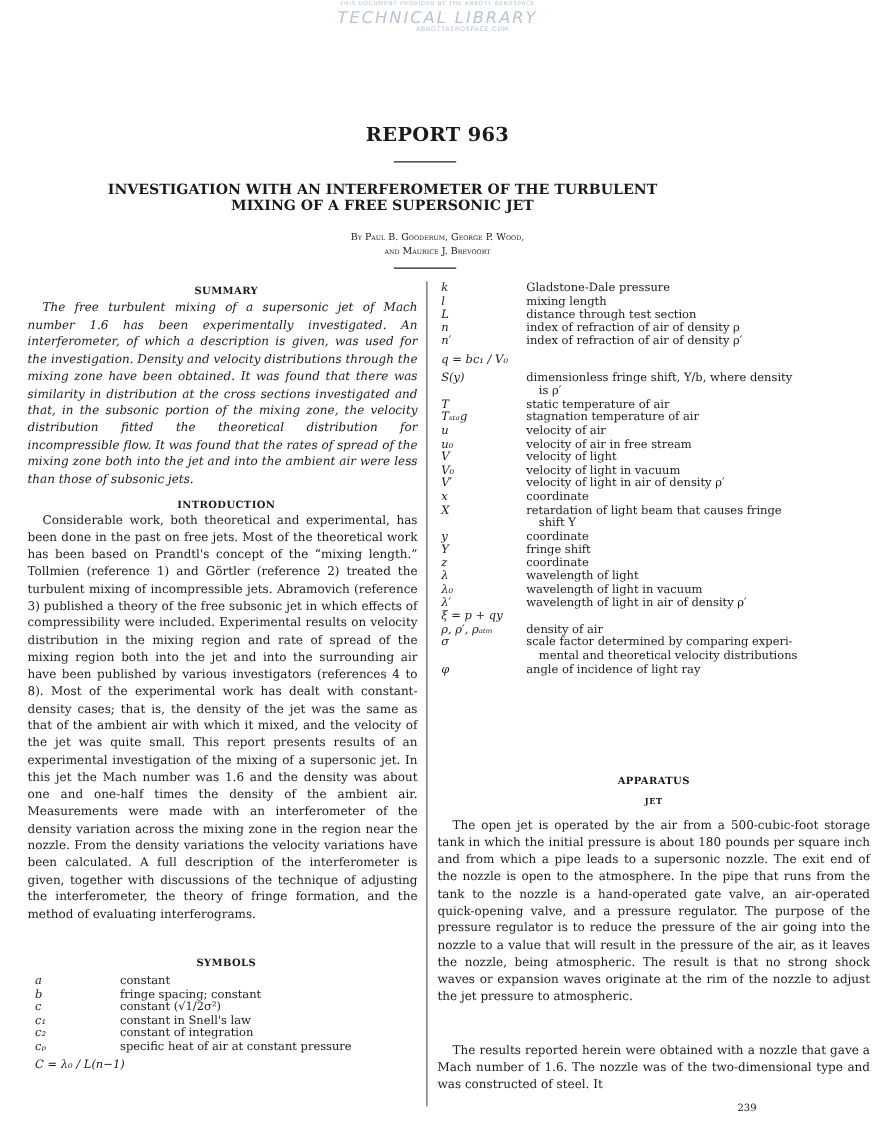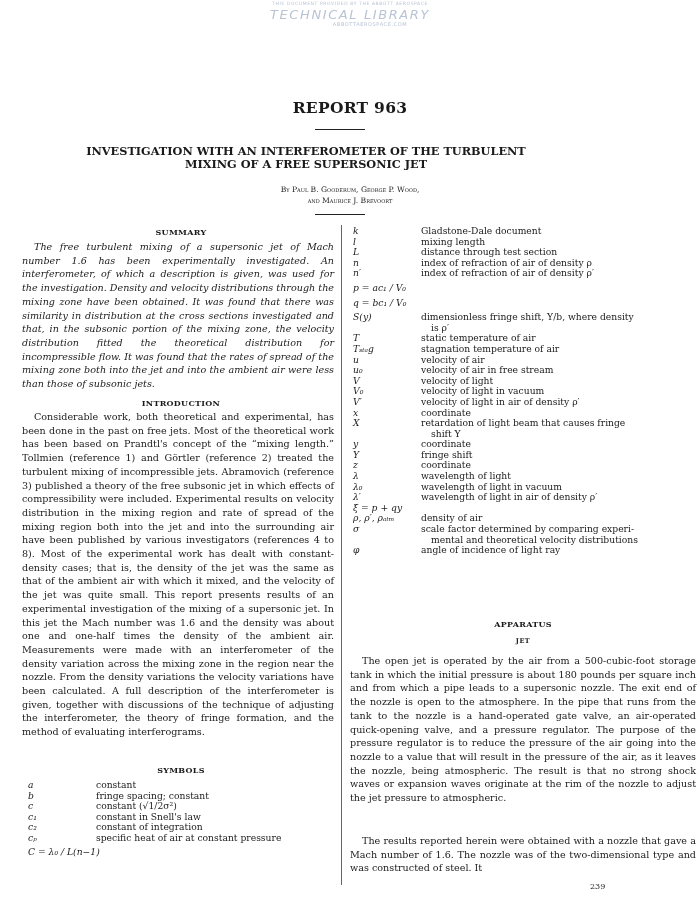--- a/index.html
+++ b/index.html
@@ -113,41 +113,37 @@
       <span class="sym-desc">specific heat of air at constant pressure</span>
     </div>
   <div class="sym-row" style="margin-top:3px;">
       <span class="sym-key" style="width:auto;">C = λ₀ / L(n−1)</span>
     </div>
 </div>
 
 <div class="sym-table" style="top:226px;left:353px;width:340px;" id="right-symbols">
     <div class="sym-row">
       <span class="sym-key">k</span>
-      <span class="sym-desc"><span>Gladstone-Dale document</span></span>
+      <span class="sym-desc"><span>Gladstone-Dale pressure</span></span>
     </div>
     <div class="sym-row">
       <span class="sym-key">l</span>
       <span class="sym-desc"><span>mixing length</span></span>
     </div>
     <div class="sym-row">
       <span class="sym-key">L</span>
       <span class="sym-desc"><span>distance through test section</span></span>
     </div>
     <div class="sym-row">
       <span class="sym-key">n</span>
       <span class="sym-desc"><span>index of refraction of air of density ρ</span></span>
     </div>
     <div class="sym-row">
       <span class="sym-key">n′</span>
       <span class="sym-desc"><span>index of refraction of air of density ρ′</span></span>
-    </div>
-    <div class="sym-row" style="margin: 4px 0px;">
-      <span class="sym-key">p = ac₁ / V₀</span>
-      <span class="sym-desc"><span></span></span>
     </div>
     <div class="sym-row" style="margin: 4px 0px; gap: 36px;">
       <span class="sym-key">q = bc₁ / V₀</span>
       <span class="sym-desc"><span></span></span>
     </div>
     <div class="sym-row">
       <span class="sym-key">S(y)</span>
       <span class="sym-desc"><span>dimensionless fringe shift, Y/b, where density</span><span class="cont">is ρ′</span></span>
     </div>
     <div class="sym-row">

